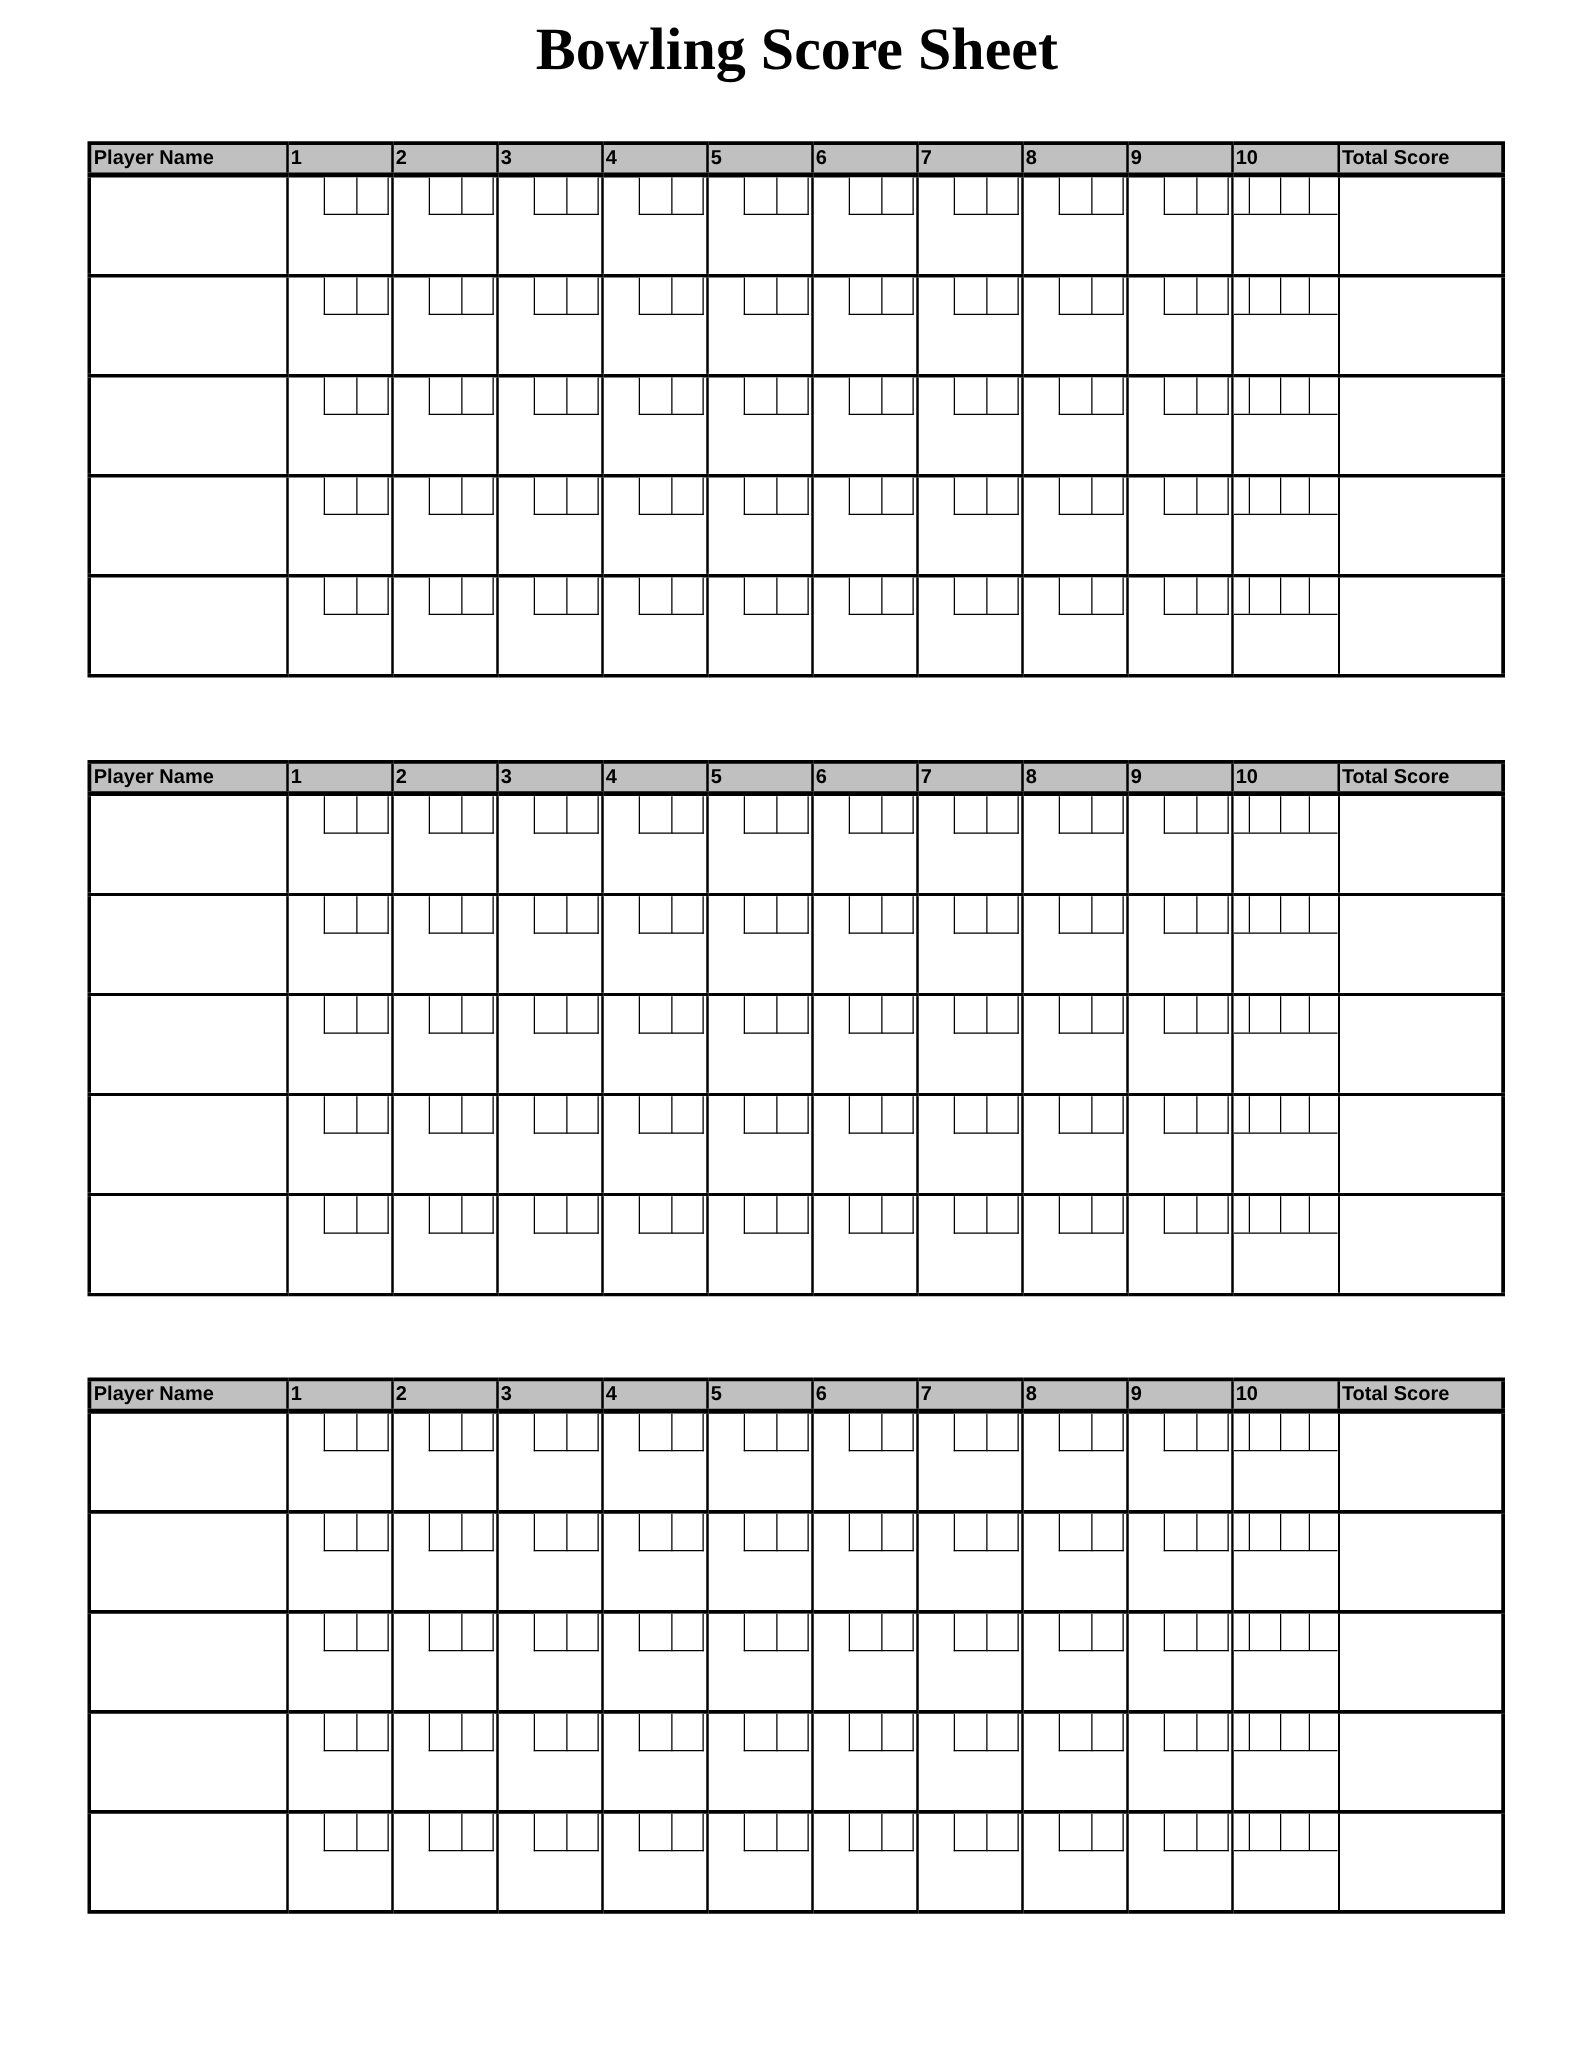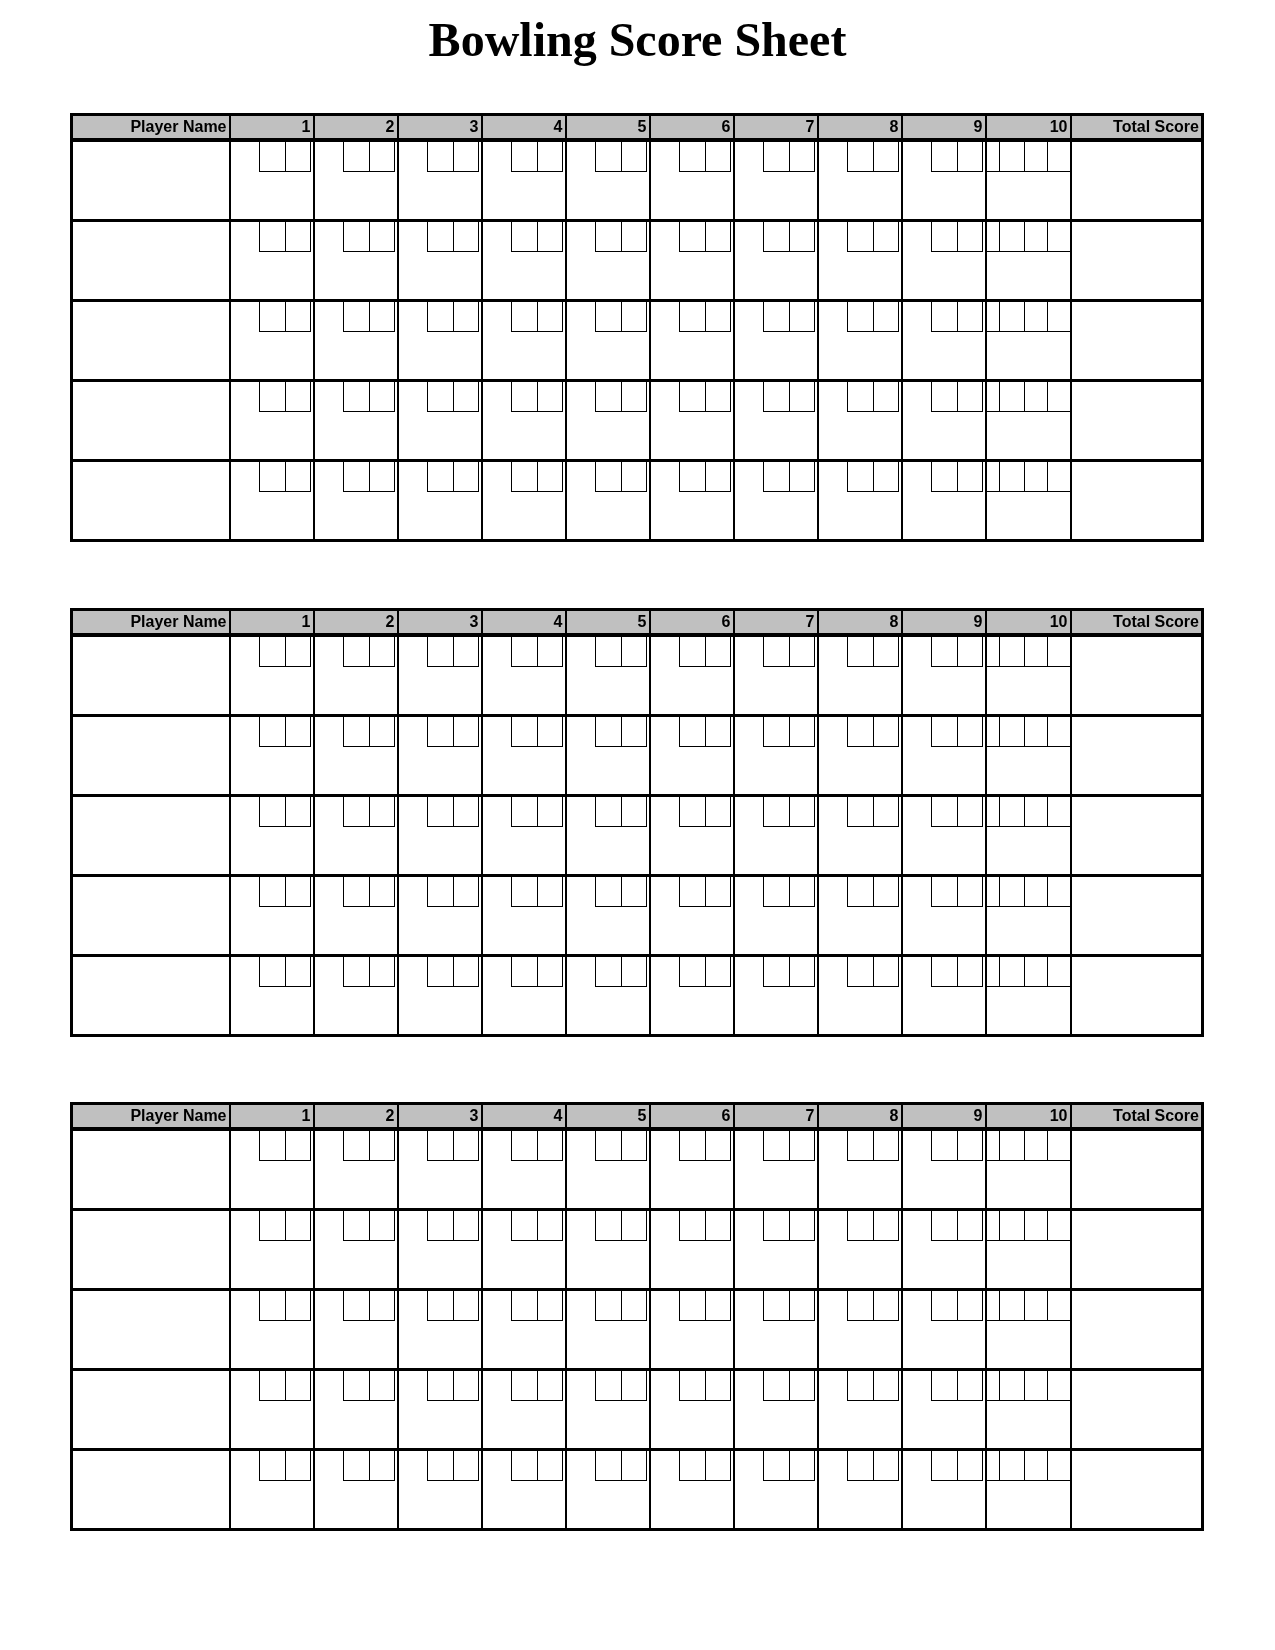--- a/index.html
+++ b/index.html
@@ -45,21 +45,21 @@
     background: #c0c0c0;
     border: 2px solid #000000;
     border-top-width: 3px;
     border-bottom-width: 4px;
     height: 22px;
     padding: 0 2px;
     font-family: "Liberation Sans", sans-serif;
     font-weight: 700;
     font-size: 16px;
     line-height: 1;
-    text-align: right;
+    text-align: left;
     color: #000000;
   }
   table.score td {
     border: 2px solid #000000;
     border-bottom-width: 3px;
     height: 77px;
     padding: 0;
     position: relative;
     vertical-align: top;
     background: #ffffff;

